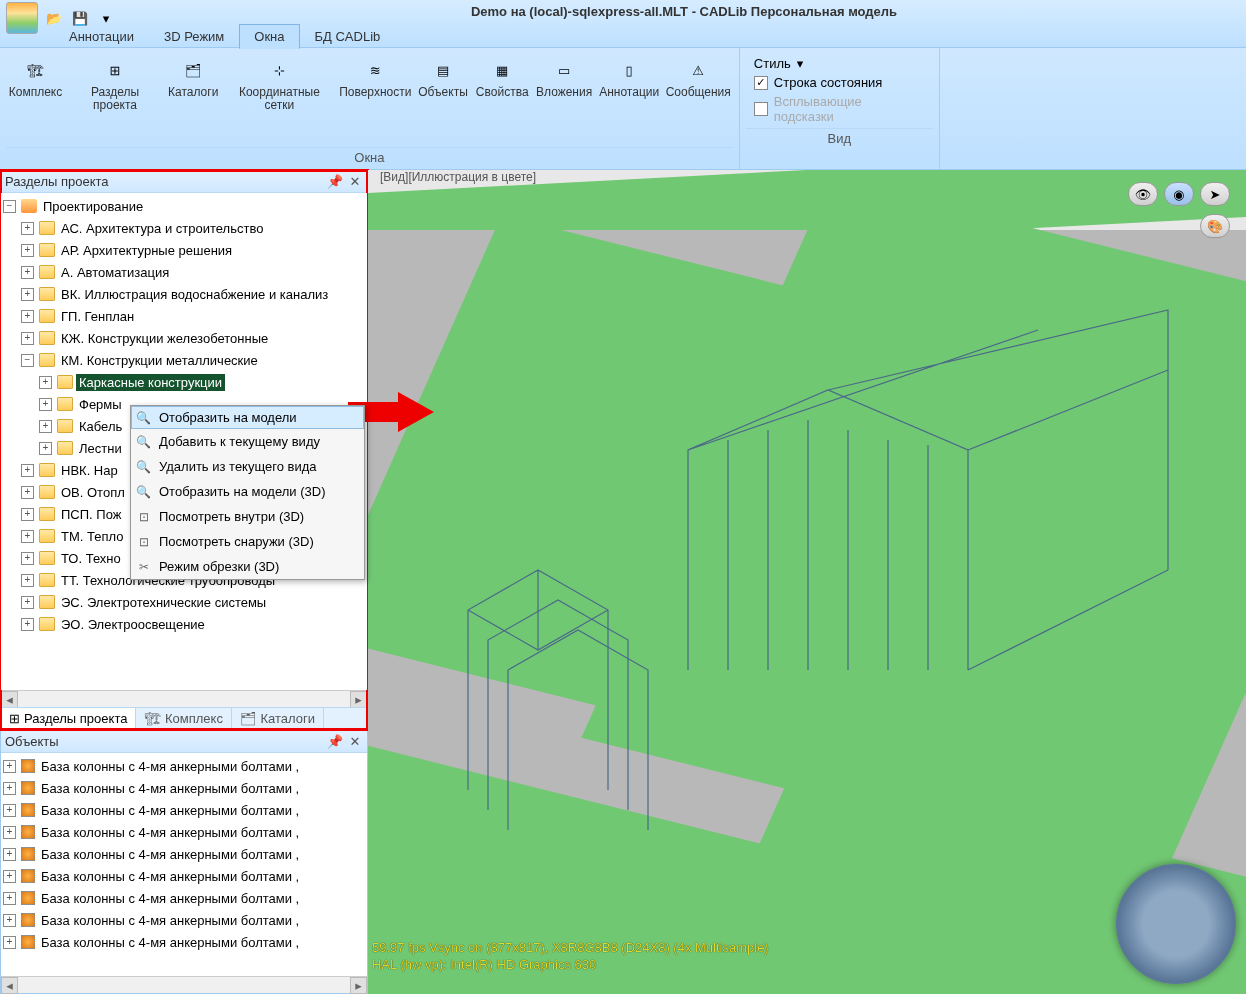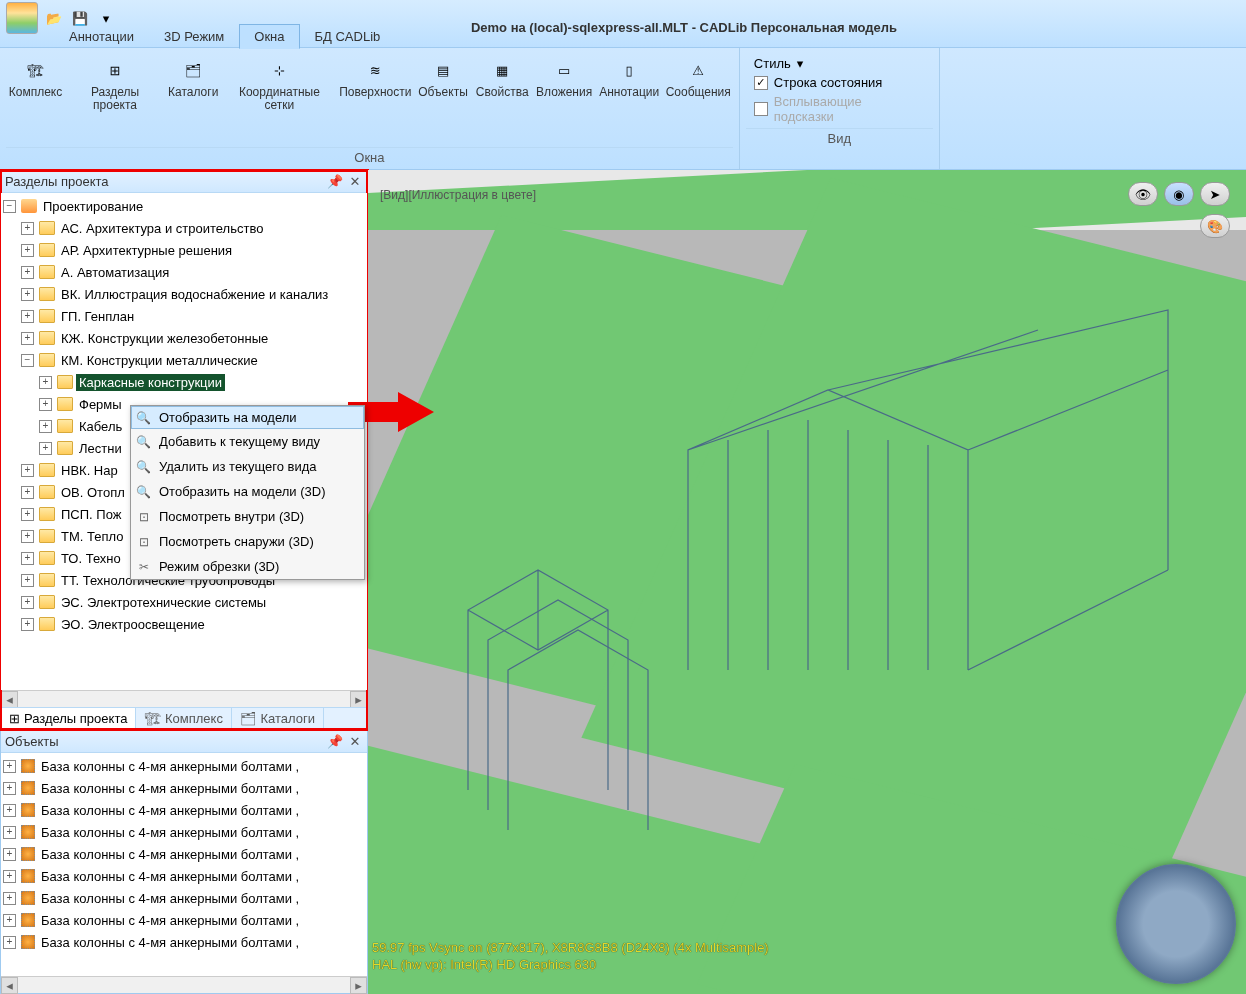--- a/index.html
+++ b/index.html
@@ -3,21 +3,21 @@
 <meta charset="utf-8">
 <style>
 * { box-sizing: border-box; margin: 0; padding: 0; font-family: "Segoe UI", Tahoma, sans-serif; font-size: 13px; }
 body { width: 1246px; height: 994px; background: #f0f0f0; overflow: hidden; position: relative; }
 
 
 .titlebar { height: 48px; background: linear-gradient(#d6ecff, #bde0ff); display: flex; align-items: flex-start; border-bottom: 1px solid #9fcaf0; }
 .qat { display: flex; align-items: center; padding: 2px 6px; gap: 6px; }
 .app-logo { width: 32px; height: 32px; background: linear-gradient(#ffb144,#ffe29a,#8ece68,#5bb7e0); border-radius: 3px; border: 1px solid #aaa; }
 .qat-btn { width: 20px; height: 20px; display: flex; align-items: center; justify-content: center; }
-.title-text { flex: 1; text-align: center; font-weight: bold; color: #333; padding-top: 20px; }
+.title-text { flex: 1; text-align: center; font-weight: bold; color: #333; padding-top: 4px; }
 .tabs-row { position: absolute; top: 24px; left: 54px; display: flex; gap: 0; }
 .tab { padding: 4px 14px; color: #333; cursor: pointer; border: 1px solid transparent; }
 .tab.active { background: #bde0ff; border: 1px solid #7fb5e4; border-bottom-color: #bde0ff; }
 
 
 .ribbon { height: 122px; background: linear-gradient(#cfe8ff,#bde0ff); border-bottom: 1px solid #9fcaf0; display: flex; }
 .ribbon-group { border-right: 1px solid #a8ceee; padding: 4px 6px 2px; display: flex; flex-direction: column; }
 .ribbon-group-body { flex: 1; display: flex; gap: 2px; }
 .ribbon-group-label { text-align: center; color: #555; font-size: 13px; padding: 2px 0; border-top: 1px solid #b8d9f5; }
 .rbtn { display: flex; flex-direction: column; align-items: center; justify-content: flex-start; padding: 4px 6px; cursor: pointer; gap: 2px; min-width: 56px; }
@@ -46,21 +46,21 @@
 .tree-lbl { padding: 1px 3px; }
 .tree-lbl.sel { background: #14532d; color: #fff; }
 .panel-tabs { display: flex; background: #e3f1ff; border-top: 1px solid #b8d9f5; }
 .ptab { padding: 3px 8px; display: flex; align-items: center; gap: 4px; border-right: 1px solid #b8d9f5; cursor: pointer; color: #555; }
 .ptab.active { background: #fff; color: #000; }
 .red-outline { border: 3px solid #e00; position: absolute; pointer-events: none; }
 .red-arrow { position: absolute; color: #e00; font-size: 44px; font-weight: bold; }
 
 
 .viewport { flex: 1; position: relative; background: #e8e8e8; overflow: hidden; }
-.vp-label { position: absolute; top: 18px; left: 12px; color: #555; font-size: 12px; }
+.vp-label { position: absolute; top: 0; left: 12px; color: #555; font-size: 12px; }
 .vp-stats { position: absolute; bottom: 20px; left: 4px; color: #e2d82a; font-size: 12px; line-height: 1.3; text-shadow: 0 0 1px #000; }
 .vp-tools { position: absolute; top: 12px; right: 16px; display: flex; gap: 6px; }
 .vp-tool { width: 30px; height: 24px; background: linear-gradient(#f0f0f0,#d0d0d0); border: 1px solid #999; border-radius: 12px; display: flex; align-items: center; justify-content: center; cursor: pointer; }
 .vp-extra { position: absolute; top: 44px; right: 16px; }
 .compass { position: absolute; bottom: 10px; right: 10px; width: 120px; height: 120px; border-radius: 50%; background: radial-gradient(circle,#8fa9c5 40%,#5a7698 70%,#2c4058); border: 2px solid #5a7698; box-shadow: 0 0 8px rgba(0,0,0,.4); }
 
 
 .ctx-menu { position: absolute; background: #f6f6f6; border: 1px solid #999; box-shadow: 2px 2px 6px rgba(0,0,0,.3); z-index: 100; }
 .ctx-item { display: flex; align-items: center; height: 25px; padding: 0 14px 0 4px; cursor: pointer; gap: 6px; }
 .ctx-item:hover, .ctx-item.hl { background: #d6ecff; border: 1px solid #8fbce0; height: 23px; padding: 0 13px 0 3px; }

